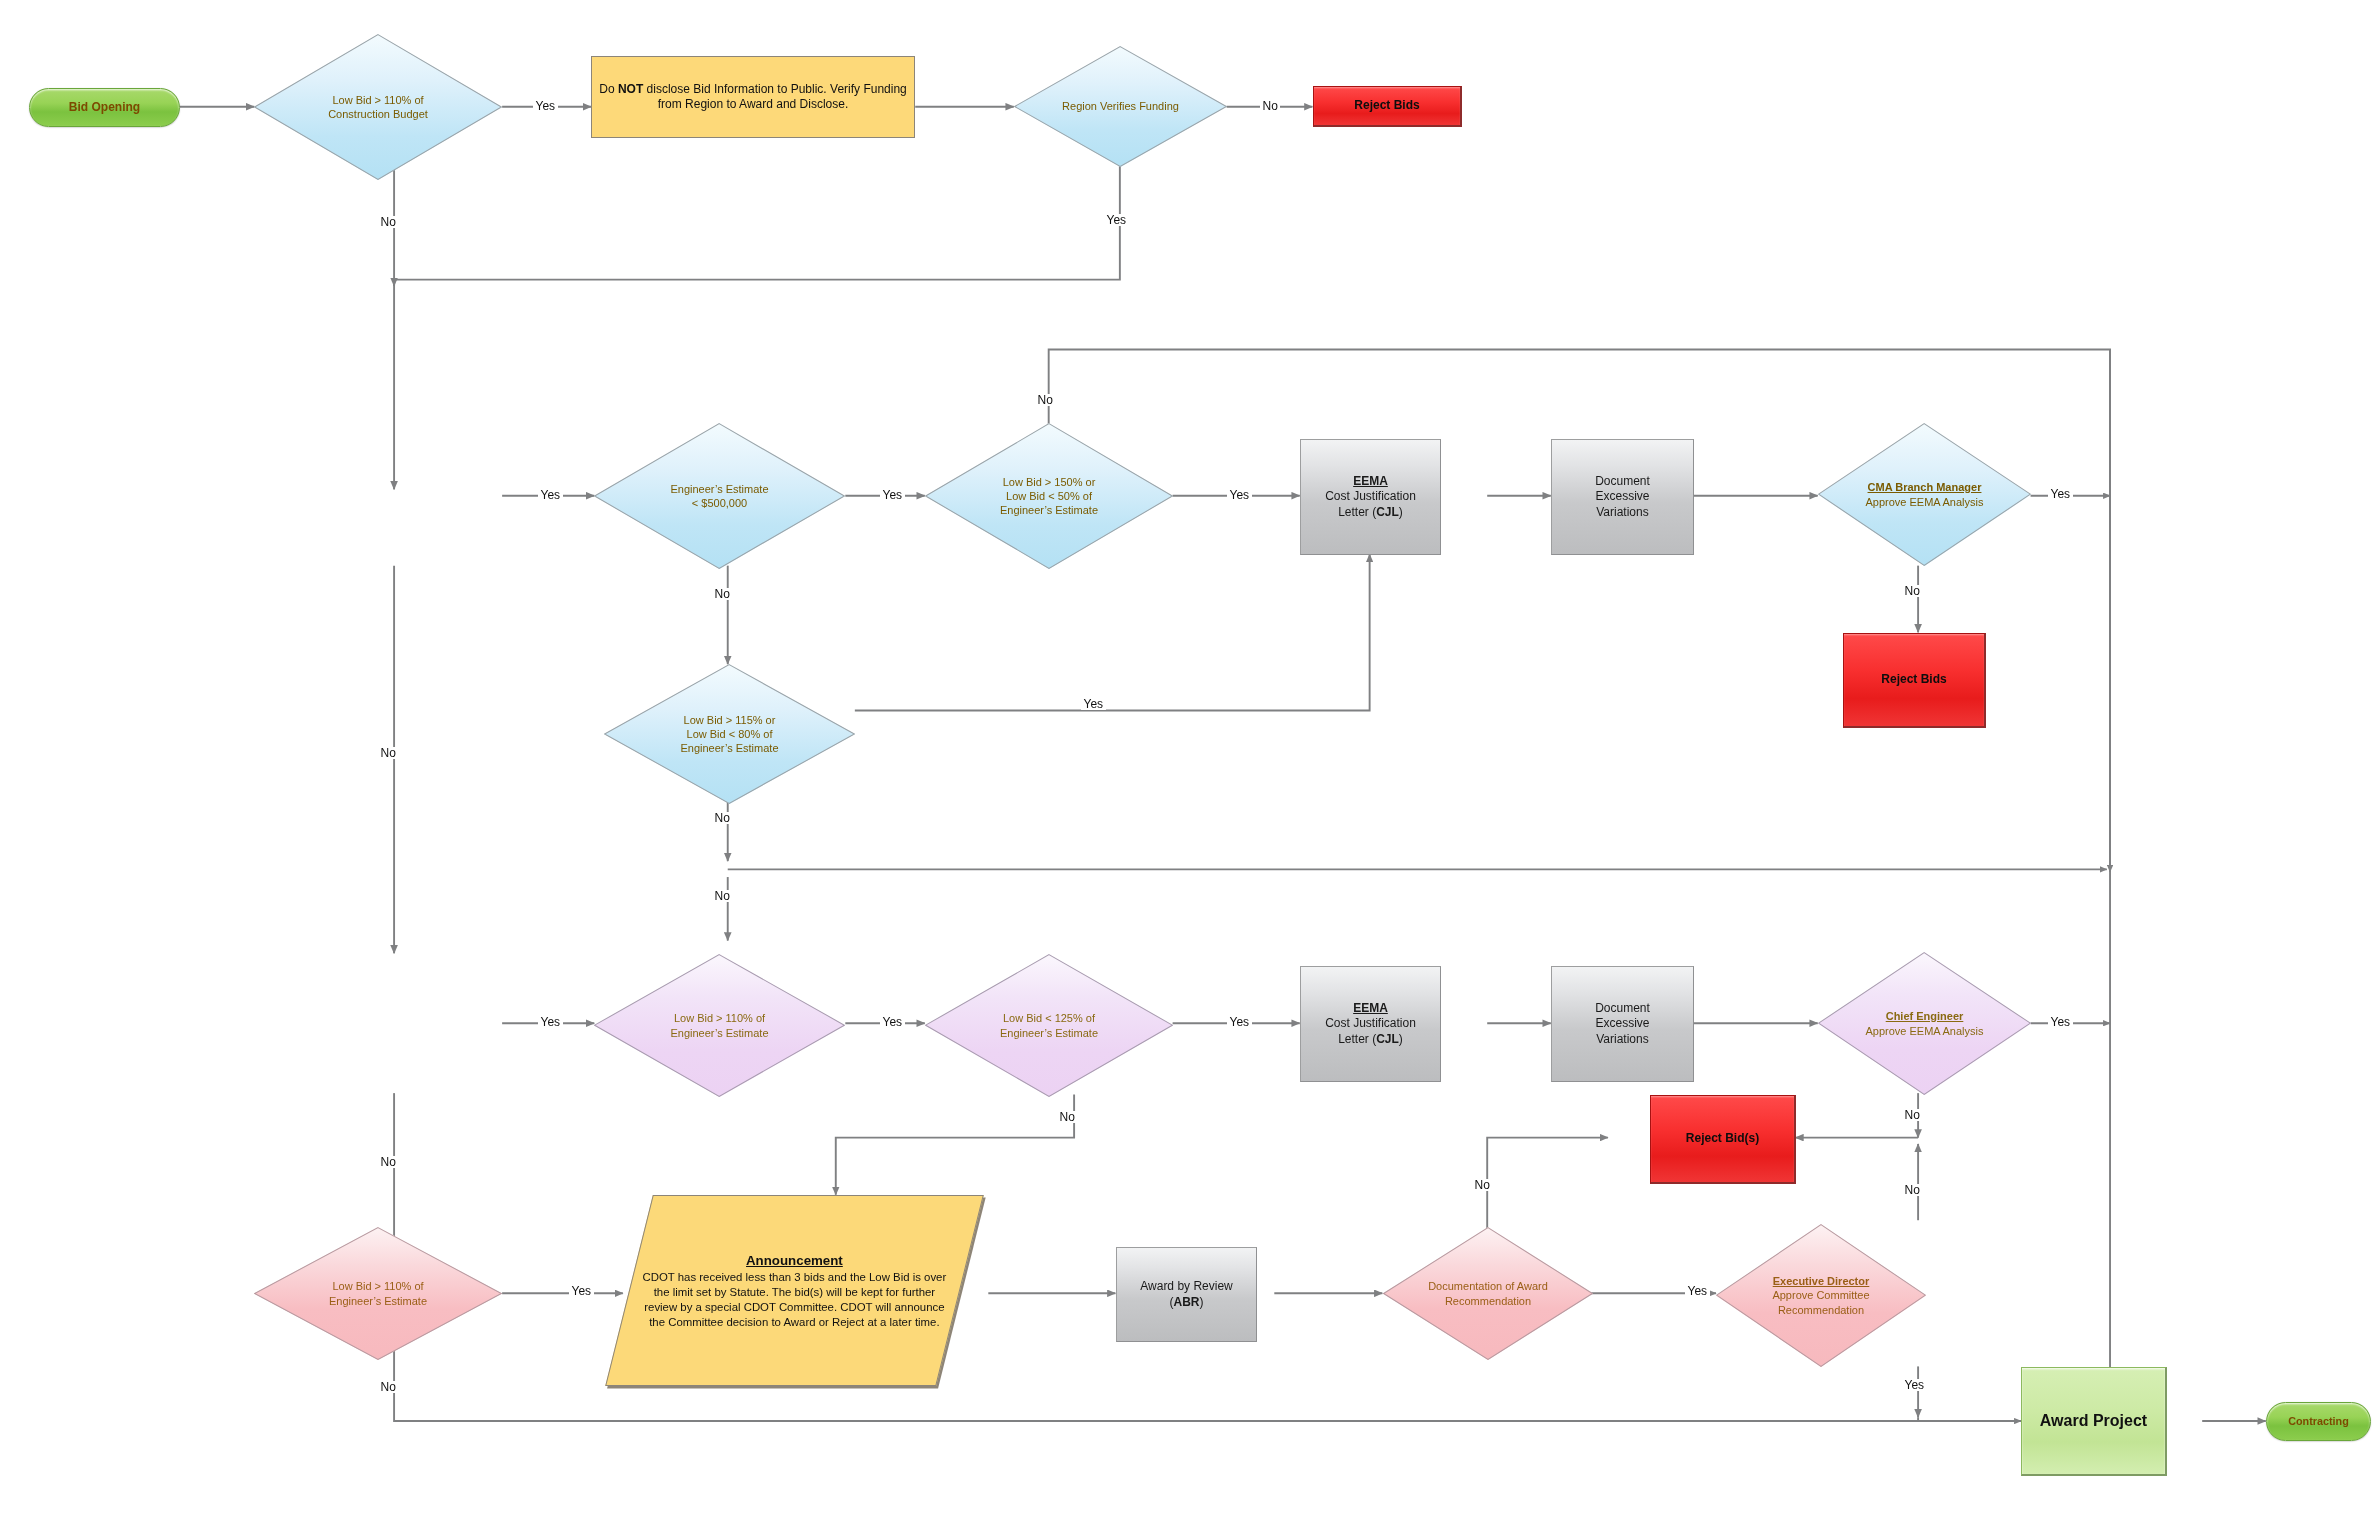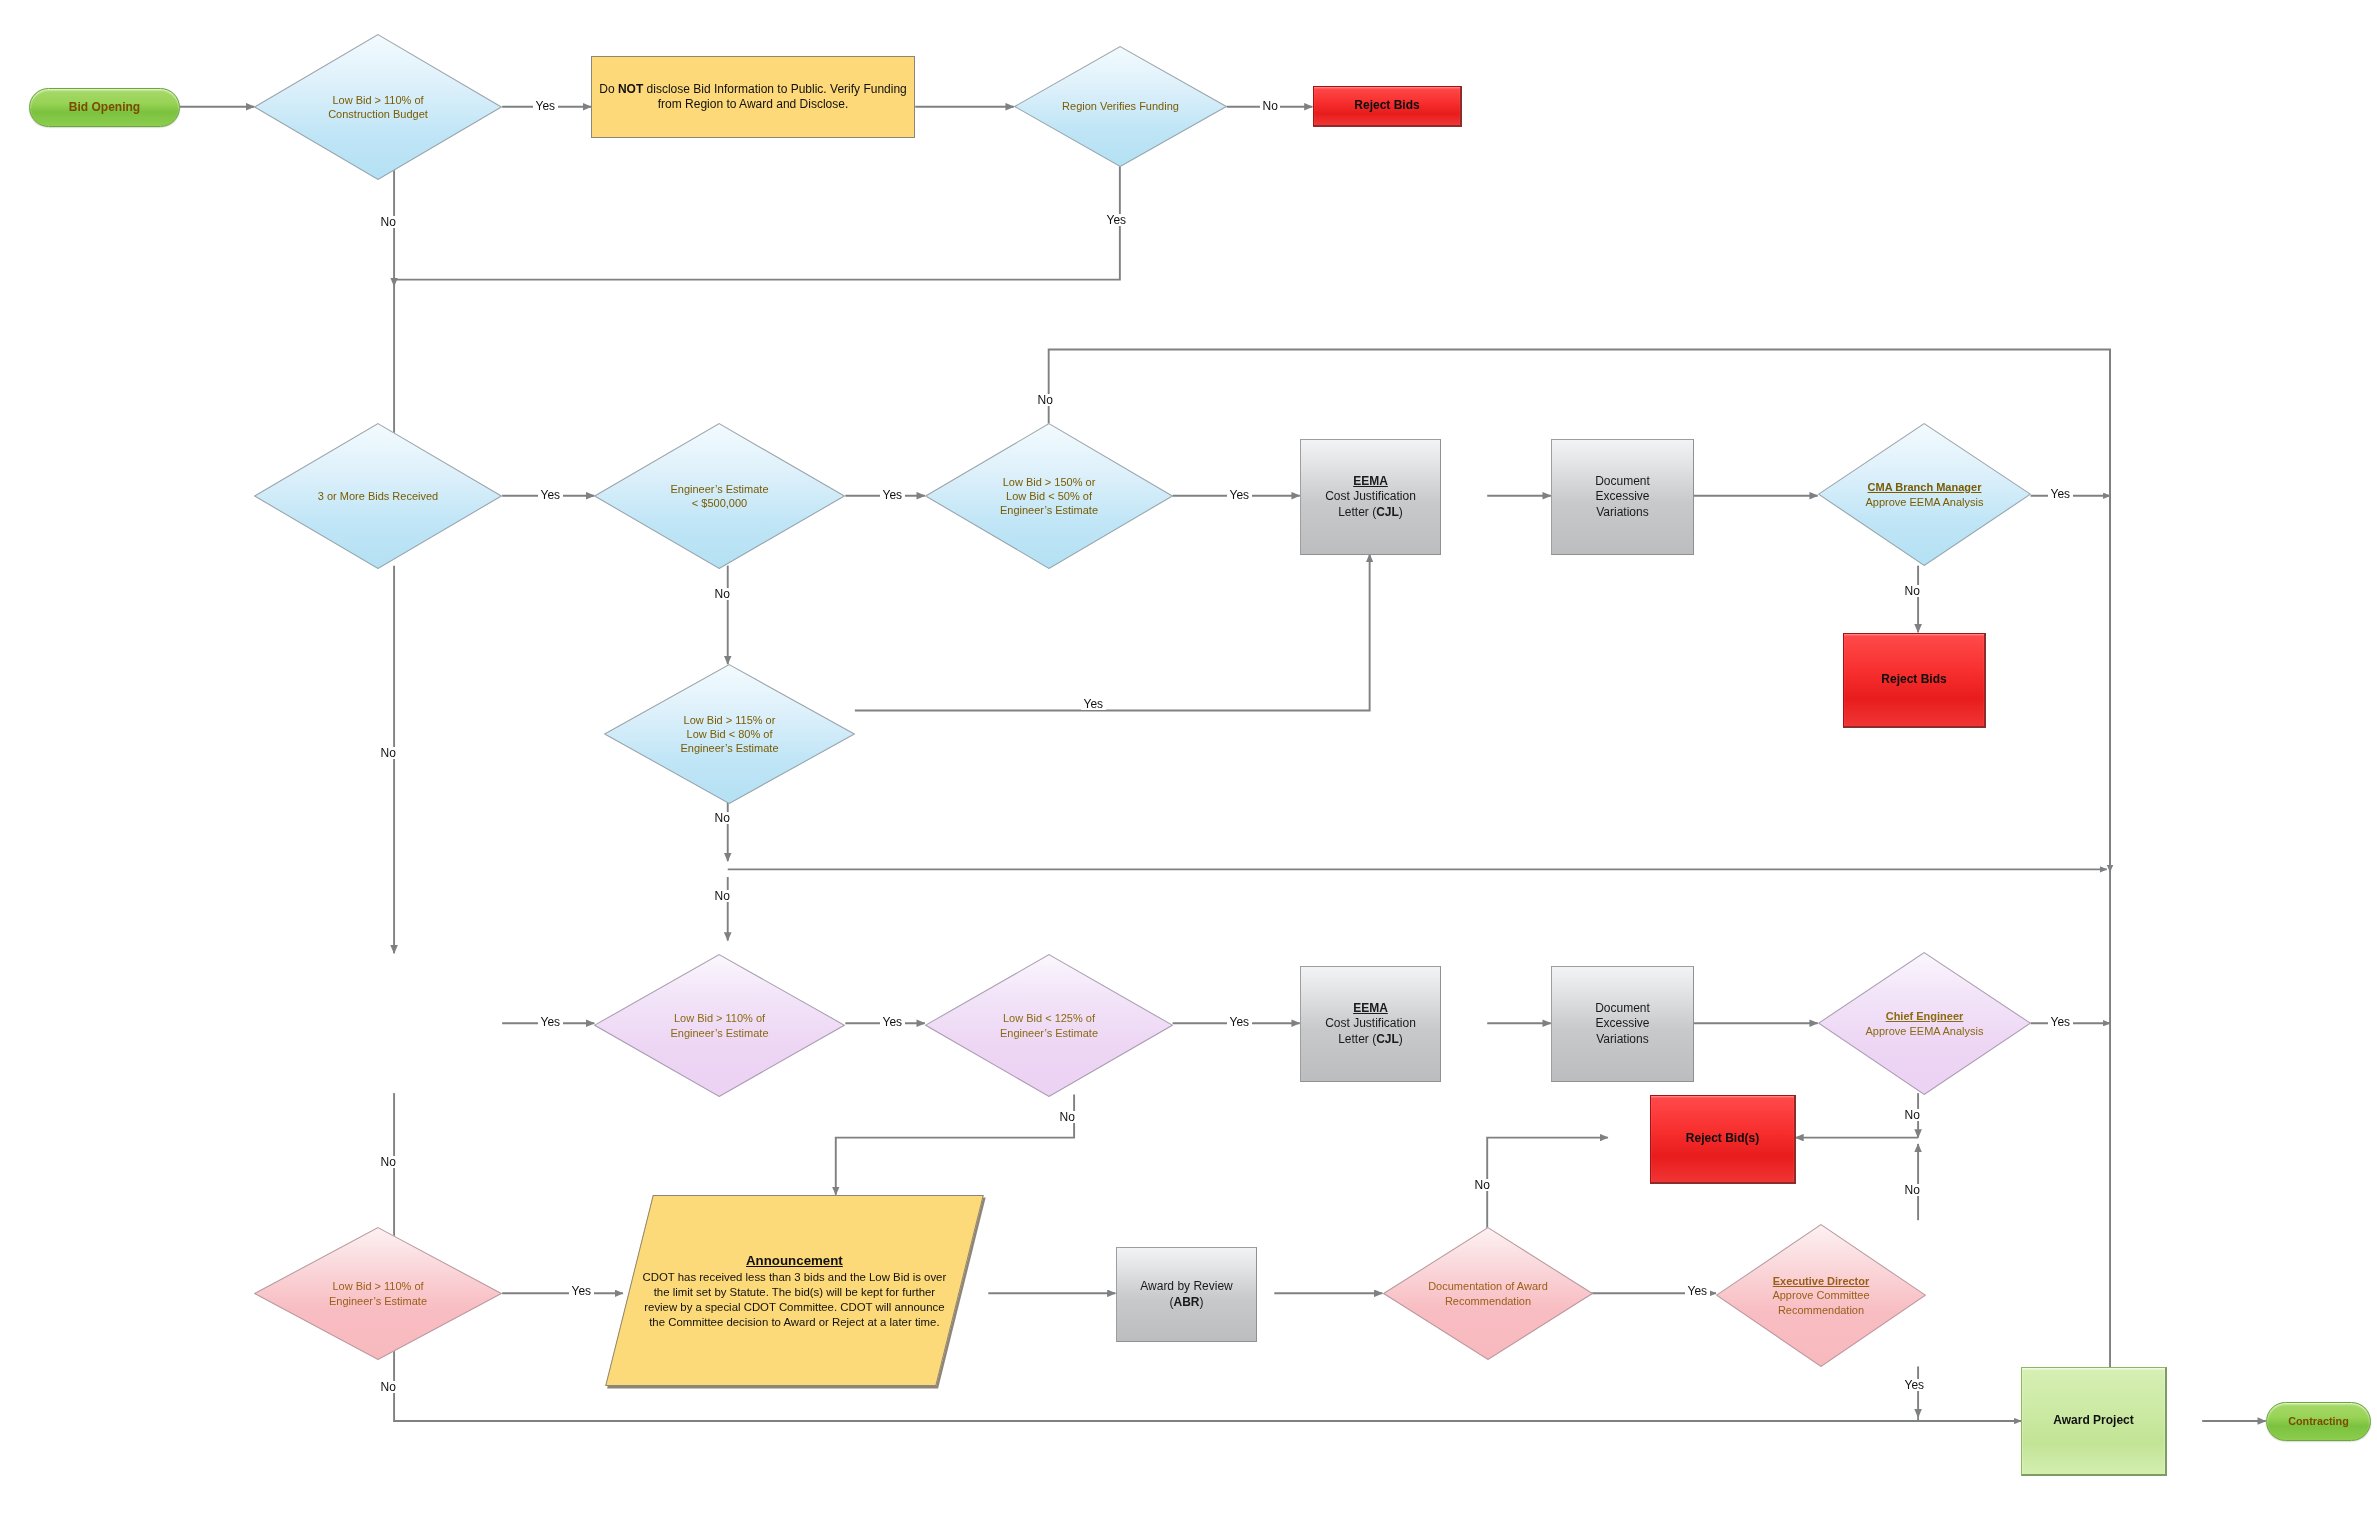--- a/index.html
+++ b/index.html
@@ -34,21 +34,21 @@
     border-right:2.5px solid #8e2b2b;border-bottom:2.5px solid #8e2b2b;
     color:#0d0d0d;font-weight:bold;font-size:12px;
     box-shadow:inset 0 1.3px 1.3px rgba(255,255,255,.35);
     justify-content:flex-end;
   }
   
   .award{
     background:linear-gradient(to bottom,#d6efb4 0%,#cdeaa5 40%,#c2e495 70%,#d3eeb0 100%);
     border:0.6px solid #8cb95e;
     border-right:2.5px solid #7e9b63;border-bottom:2.5px solid #7e9b63;
-    color:#111;font-weight:bold;font-size:12px;
+    color:#111;font-weight:bold;font-size:16px;
     box-shadow:inset 0 1.3px 1.9px rgba(255,255,255,.8);
   }
   
   .note{
     background:#fdd979;border:1.9px solid #8c8579;
     color:#111;font-size:12px;
   }
   
   .parallel{
     background:#fcd979;
@@ -192,27 +192,20 @@
     <svg class="edge" viewBox="0 0 335 190" preserveAspectRatio="none">
         <polygon points="167,1 334,95 167,189 1,95" fill="none" stroke="#9aa3a8" stroke-width="1.6"></polygon>
       </svg>
     <div class="lbl">Region Verifies Funding</div>
   </div>
 
   <div class="node reject" style="left:1313px;top:86px;width:149px;height:41px;">
     <div class="txt">Reject Bids</div>
   </div>
 
-  <div class="node diamond d-blue" style="left:254px;top:423px;width:248px;height:146px;">
-    <div class="shape"></div>
-    <svg class="edge" viewBox="0 0 390 230" preserveAspectRatio="none">
-        <polygon points="195,1 389,115 195,229 1,115" fill="none" stroke="#9aa3a8" stroke-width="1.6"></polygon>
-      </svg>
-    <div class="lbl">3 or More Bids Received</div>
-  </div>
 
   <div class="node diamond d-blue" style="left:594px;top:423px;width:251px;height:146px;">
     <div class="shape"></div>
     <svg class="edge" viewBox="0 0 395 230" preserveAspectRatio="none">
         <polygon points="197,1 394,115 197,229 1,115" fill="none" stroke="#9aa3a8" stroke-width="1.6"></polygon>
       </svg>
     <div class="lbl">
       <div>Engineer’s Estimate</div>
       <div>&lt; $500,000</div>
     </div>

